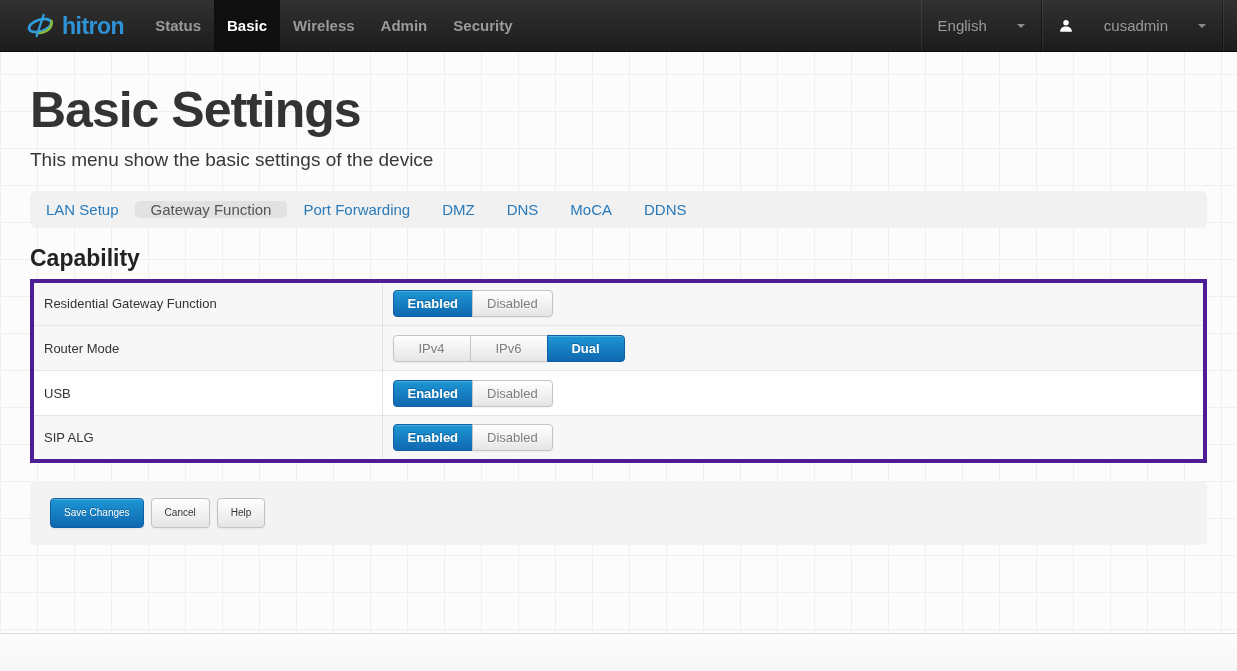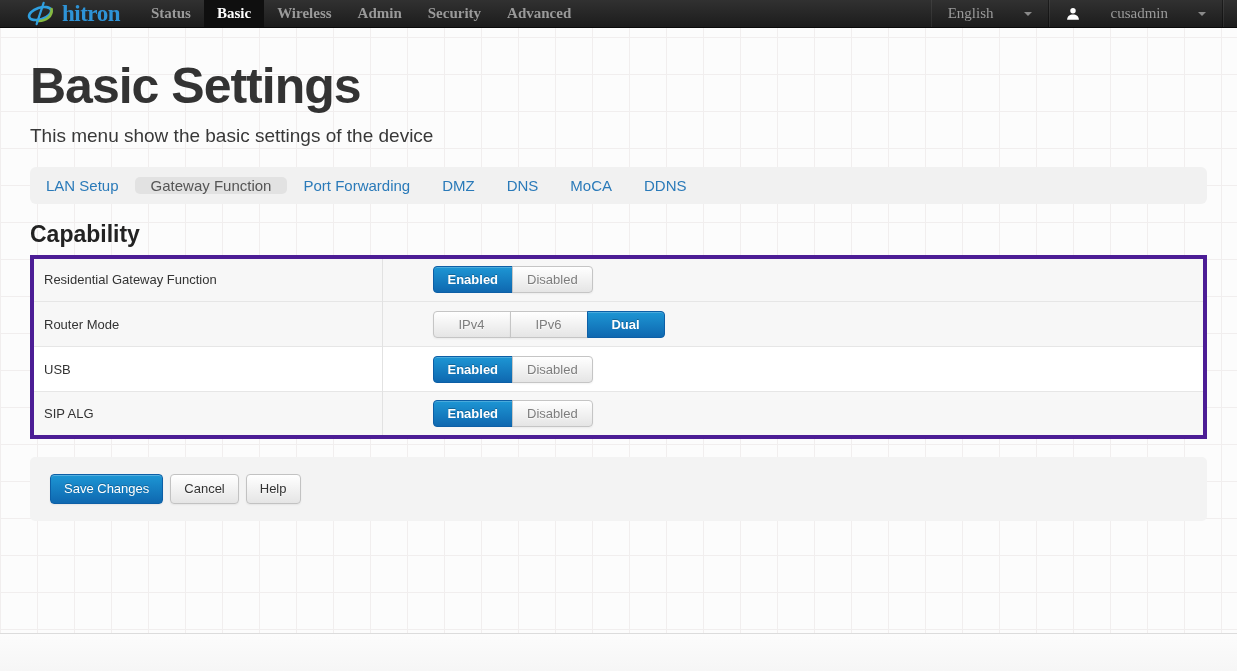--- a/index.html
+++ b/index.html
@@ -11,26 +11,25 @@
     background-color: #fcfcfc;
     background-image:
       linear-gradient(#f1eeee 1px, transparent 1px),
       linear-gradient(90deg, #f1eeee 1px, transparent 1px);
     background-size: 37px 37px;
     color: #333;
   }
 
   
   .navbar {
-    height: 28px;
+    height: 52px;
     background: linear-gradient(#313131, #1c1c1c);
     border-bottom: 1px solid #0a0a0a;
     display: flex;
     align-items: stretch;
-    font-family: Liberation Serif, serif;
   }
   .brand {
     display: flex; align-items: center;
     padding: 0 18px 0 26px;
     cursor: pointer;
   }
   .brand svg { margin-right: 6px; }
   .brand-text {
     color: #2e93d6; font-size: 23px; font-weight: bold;
     letter-spacing: -0.5px; line-height: 40px;
@@ -107,21 +106,21 @@
   .settings-table td { vertical-align: middle; }
   td.label-cell {
     width: 350px;
     padding-left: 10px;
     border-right: 1px solid #e2e2e2;
     font-size: 13px; color: #333;
   }
   td.control-cell { padding-left: 10px; }
 
   
-  .btn-group { display: inline-flex; margin-left: 40px; }
+  .btn-group { display: inline-flex; }
   .seg-btn {
     min-width: 78px; height: 27px;
     padding: 0 14px;
     font-family: "Liberation Sans", sans-serif;
     font-size: 13px; color: #7d7d7d;
     text-align: center;
     background: linear-gradient(#ffffff, #e5e5e5);
     border: 1px solid #c5c5c5;
     margin-left: -1px;
     cursor: pointer;
@@ -144,21 +143,21 @@
     background: #f3f3f3;
     border-radius: 5px;
     height: 64px;
     display: flex; align-items: center;
     padding-left: 20px;
   }
   .btn {
     height: 30px;
     padding: 0 13px;
     font-family: "Liberation Sans", sans-serif;
-    font-size: 13px; color: #333;
+    font-size: 10px; color: #333;
     background: linear-gradient(#ffffff, #e5e5e5);
     border: 1px solid #c2c2c2;
     border-radius: 4px;
     margin-right: 7px;
     cursor: pointer;
     text-shadow: 0 1px 1px rgba(255,255,255,0.75);
     box-shadow: inset 0 1px 0 rgba(255,255,255,0.25), 0 1px 2px rgba(0,0,0,0.06);
   }
   .btn-primary {
     background: linear-gradient(#1d96d4, #0f68b0);
@@ -198,23 +197,20 @@
       </a>
       <a class="nav-item">
         <span class="lbl">Wireless</span>
       </a>
       <a class="nav-item">
         <span class="lbl">Admin</span>
       </a>
       <a class="nav-item">
         <span class="lbl">Security</span>
       </a>
-      <a class="nav-item">
-        <span class="lbl">Advanced</span>
-      </a>
     </div>
   <div class="nav-right">
     <div class="nav-link">
       <span>English</span>
       <span class="caret"></span>
     </div>
     <div class="nav-link">
       <svg class="icon-person" width="14" height="14" viewBox="0 0 16 16" fill="#ffffff">
         <circle cx="8" cy="4.2" r="3.1"></circle>
         <path d="M1.3 14.5 C1.3 10.8 4.3 8.6 8 8.6 S14.7 10.8 14.7 14.5 Z"></path>

